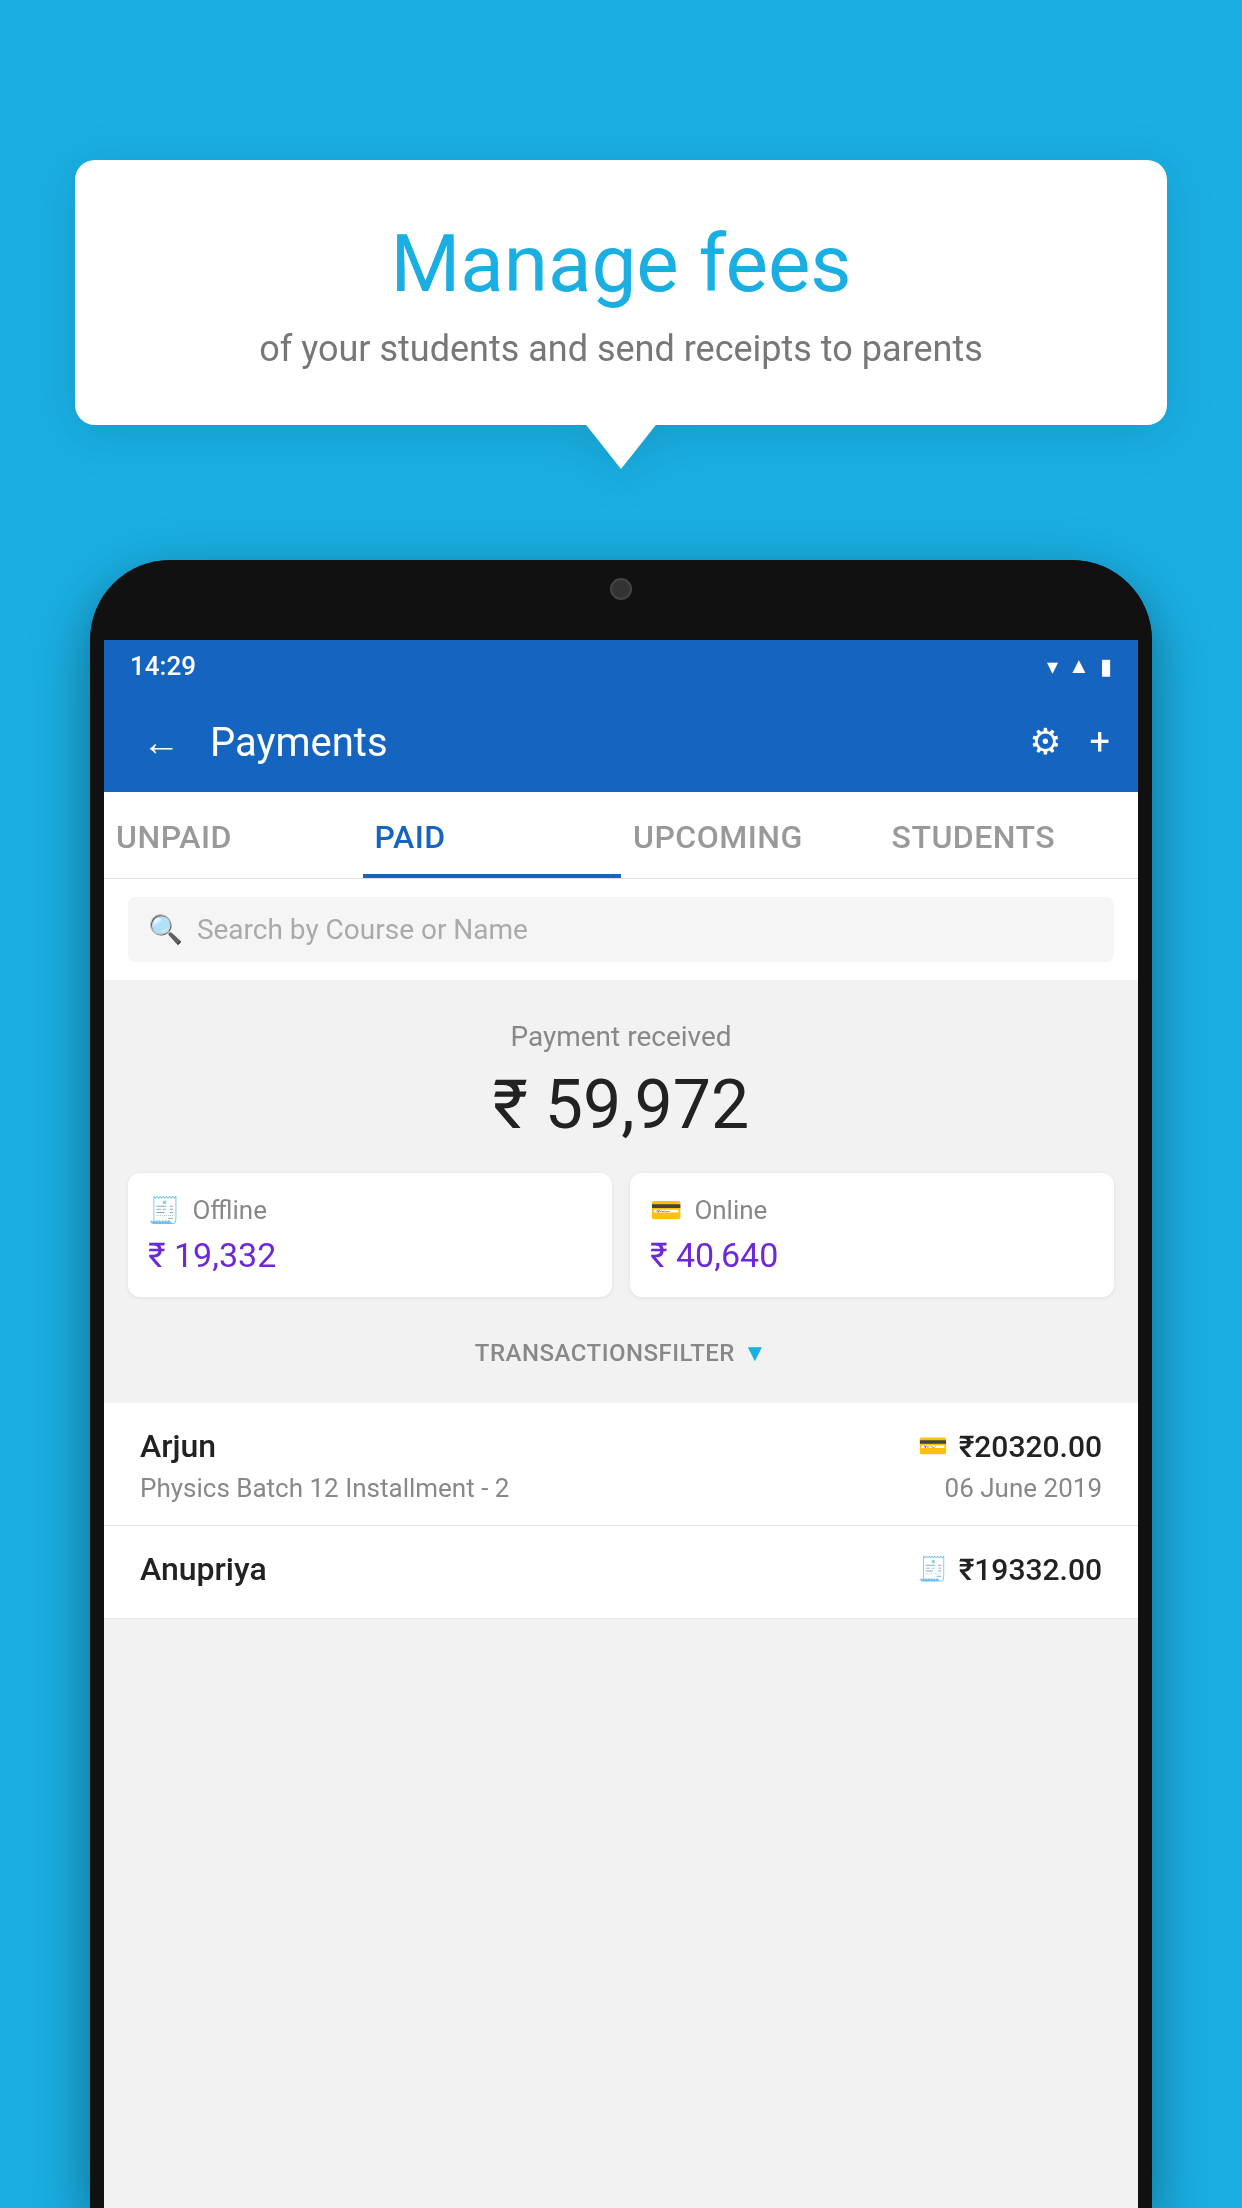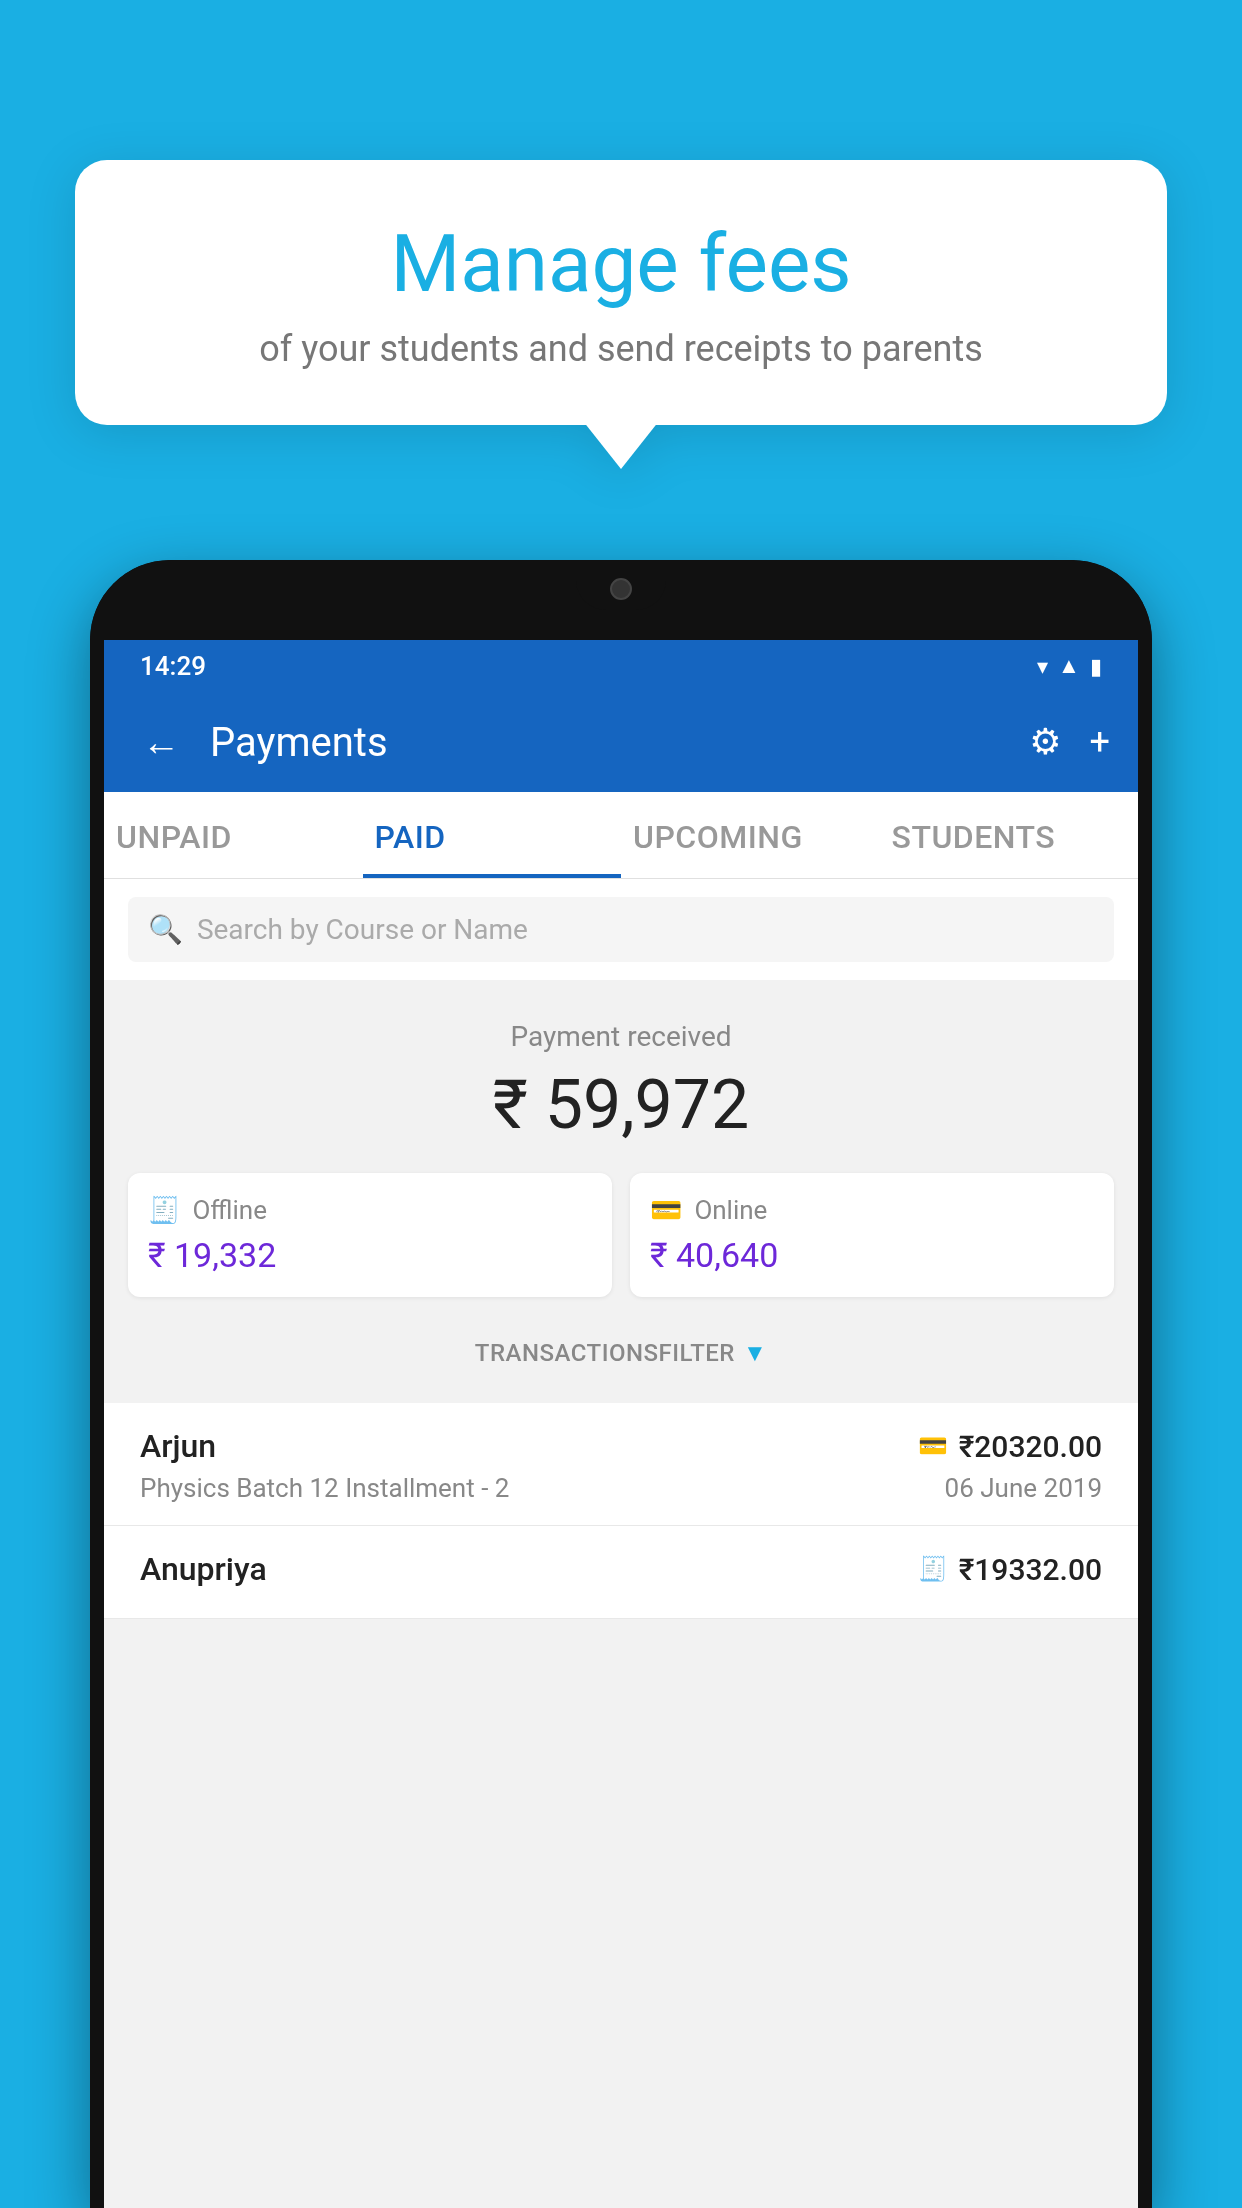--- a/index.html
+++ b/index.html
@@ -13,21 +13,21 @@
       position: relative;
     }
 
     
     .speech-bubble {
       position: absolute;
       top: 160px;
       left: 75px;
       right: 75px;
       background: white;
-      border-radius: 32px;
+      border-radius: 20px;
       padding: 60px 50px 55px;
       text-align: center;
       filter: drop-shadow(0 8px 24px rgba(0,0,0,0.12));
     }
 
     .speech-bubble::after {
       content: '';
       position: absolute;
       bottom: -44px;
       left: 50%;
@@ -101,21 +101,21 @@
       border: 2px solid #444;
     }
 
     
     .status-bar {
       background: #1565C0;
       height: 52px;
       display: flex;
       align-items: center;
       justify-content: space-between;
-      padding: 0 36px;
+      padding: 0 26px;
     }
 
     .status-time {
       color: white;
       font-size: 26px;
       font-weight: 500;
     }
 
     .status-icons {
       display: flex;

